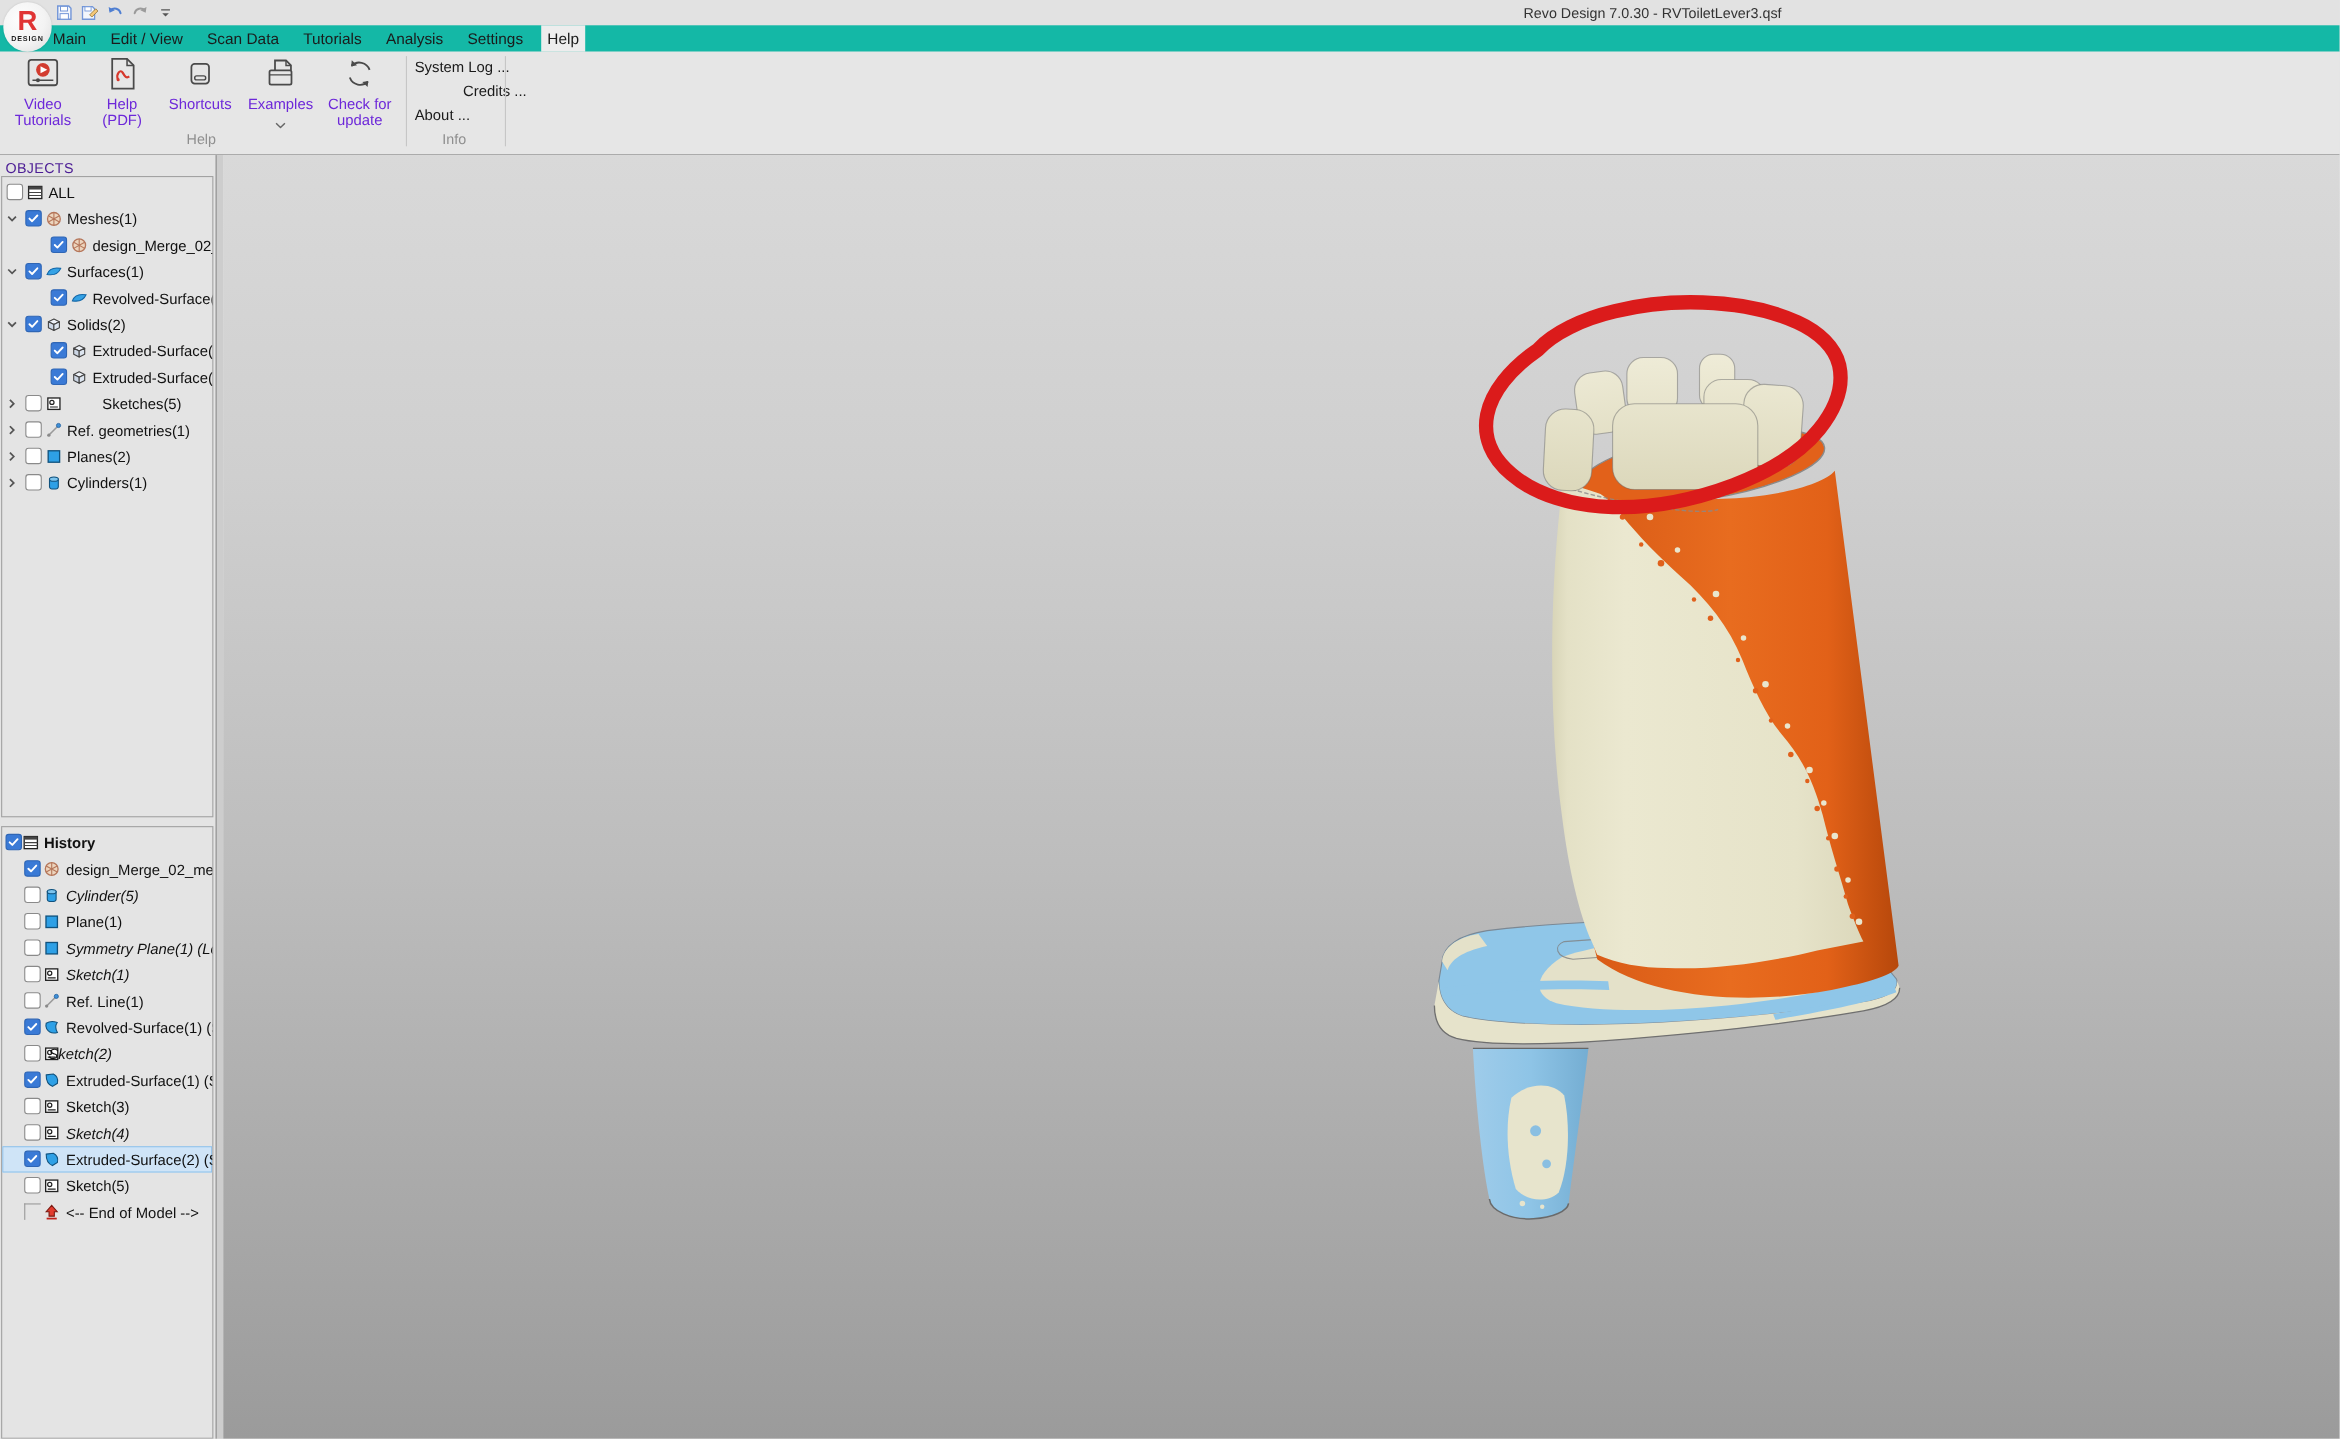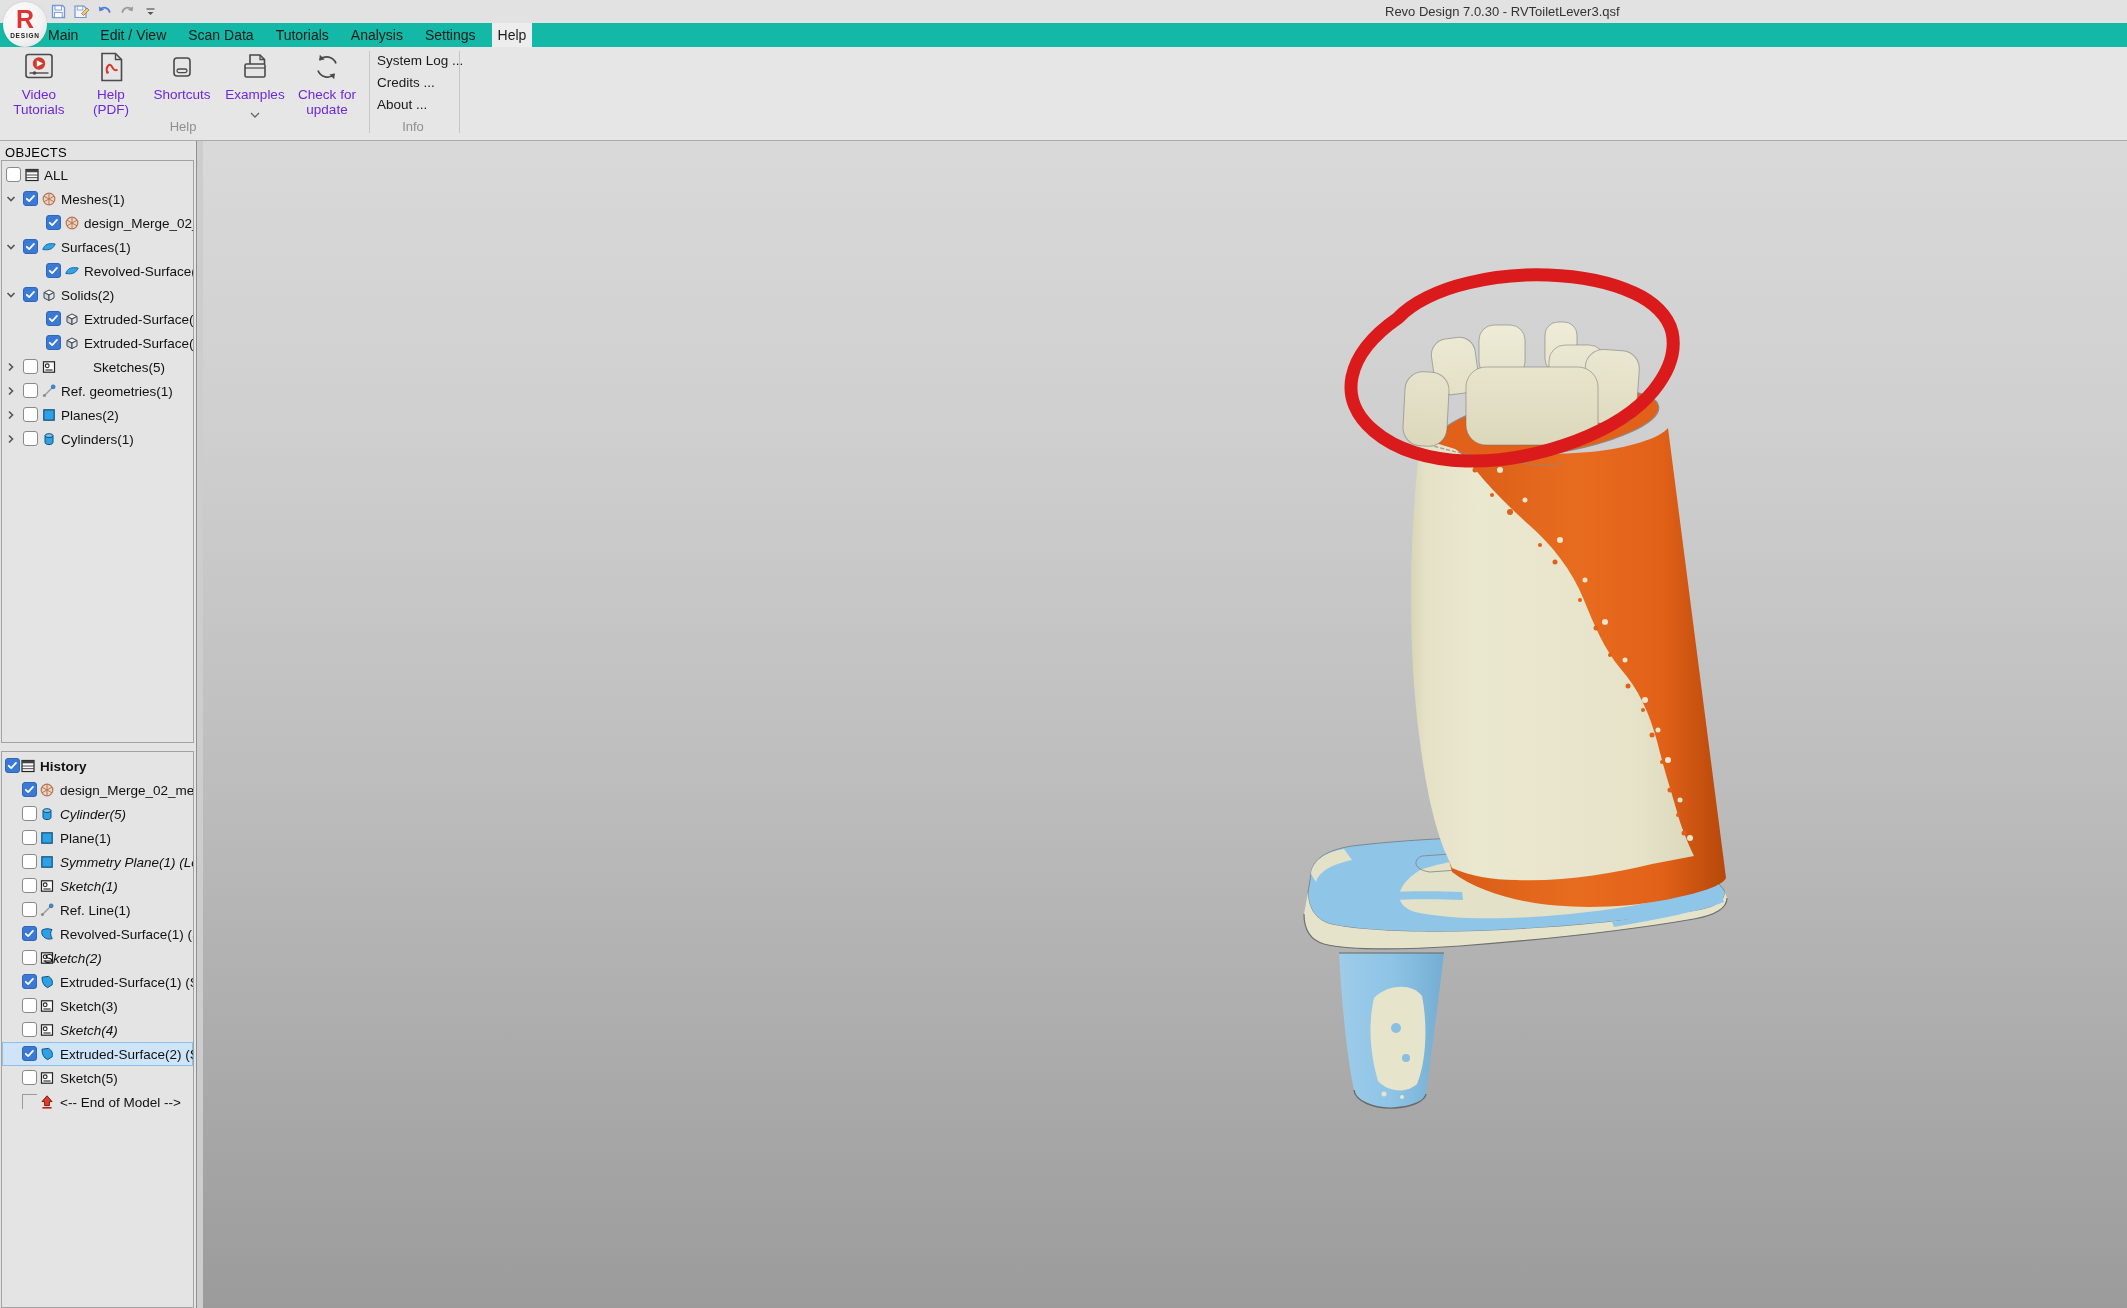--- a/index.html
+++ b/index.html
@@ -24,21 +24,21 @@
   .ribbon{position:absolute;left:0;top:47px;width:2127px;height:93px;background:#e6e6e6;border-bottom:1px solid #ababab;}
   .ritem{position:absolute;top:3px;display:flex;flex-direction:column;align-items:center;}
   .ricon{width:34px;height:34px;}
   .rlabel{font-size:13.5px;line-height:15px;text-align:center;color:#6d28d9;margin-top:3px;}
   .rarrow{margin-top:2px;height:6px;}
   .rlink{position:absolute;left:377px;font-size:13.5px;color:#1a1a1a;white-space:nowrap;cursor:default;}
   .rsep{position:absolute;top:4px;height:82px;width:1px;background:#c6c6c6;}
   .rgroup{position:absolute;top:72px;font-size:13px;color:#8f8f8f;text-align:center;}
   
   .leftpane{position:absolute;left:0;top:141px;width:196px;height:1167px;background:#e4e4e4;}
-  .objects-header{position:absolute;left:5px;top:4px;font-size:13px;color:#000000;letter-spacing:.3px;}
+  .objects-header{position:absolute;left:5px;top:4px;font-size:13px;color:#4c1d95;letter-spacing:.3px;}
   .treebox{position:absolute;left:1px;width:193px;border:1px solid #a2a2a2;box-sizing:border-box;
            overflow:hidden;background:#e4e4e4;}
   #objectsBox{top:19px;height:583px;}
   #historyBox{top:610px;height:557px;}
   .rows{padding-top:2px;}
   .trow{position:relative;height:24px;width:100%;}
   .trow.sel{background:#cfe4f7;box-shadow:inset 0 0 0 1px #8cbfe9;}
   .tcb{position:absolute;top:4px;width:15px;height:15px;border:1px solid #8a8a8a;border-radius:3px;
        background:#fff;box-sizing:border-box;}
   .tcb.on{background:#3a7ad6;border-color:#2f66b5;}
@@ -168,21 +168,21 @@
             <path d="M8 20.5 A10 10 0 0 0 24.5 24.2" fill="none" stroke="#4a4a4a" stroke-width="1.7"></path>
             <path d="M24.2 29.2 L24.8 23.6 L19.4 24.6 Z" fill="#4a4a4a"></path>
           </svg>
         </span>
         <div class="rlabel">Check for update</div>
       </div>
     </div>
   <div class="rsep" style="left:369px"></div>
   <div id="ribbonLinks">
       <div class="rlink" style="top: 6px;">System Log ...</div>
-      <div class="rlink" style="top: 28px;">Credits ...</div>
+      <div class="rlink" style="top: 28px; margin-left: 44px;">Credits ...</div>
       <div class="rlink" style="top: 50px;">About ...</div>
     </div>
   <div class="rsep" style="left:459px"></div>
   <div class="rgroup" style="left:138px;width:90px">Help</div>
   <div class="rgroup" style="left:368px;width:90px">Info</div>
 </div>
 
 <div class="leftpane">
   <div class="objects-header">OBJECTS</div>
   <div class="treebox" id="objectsBox">

